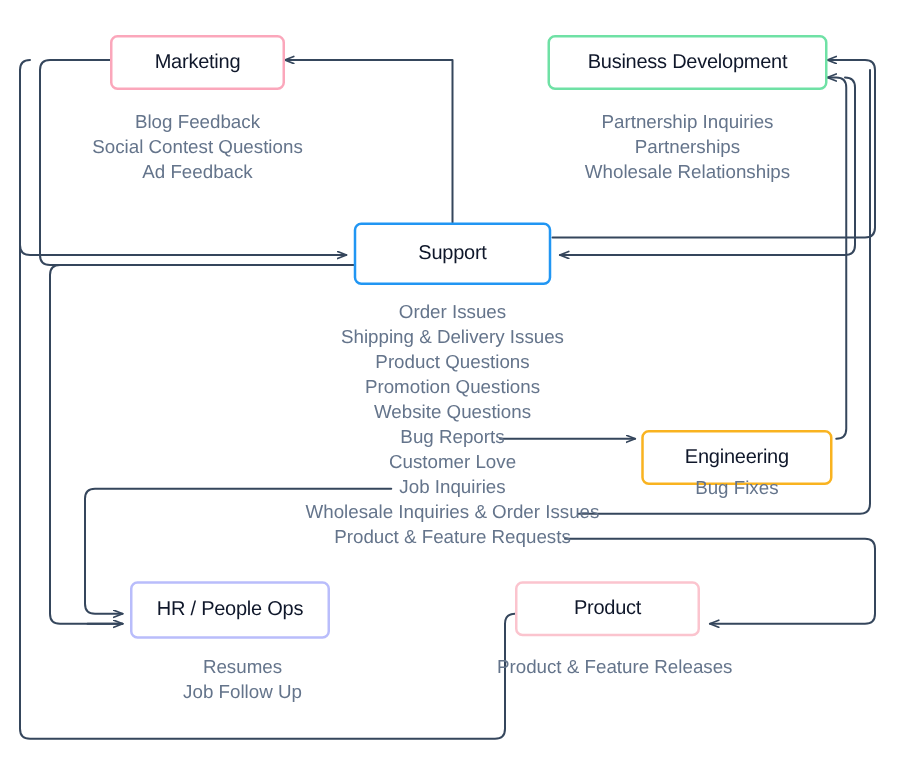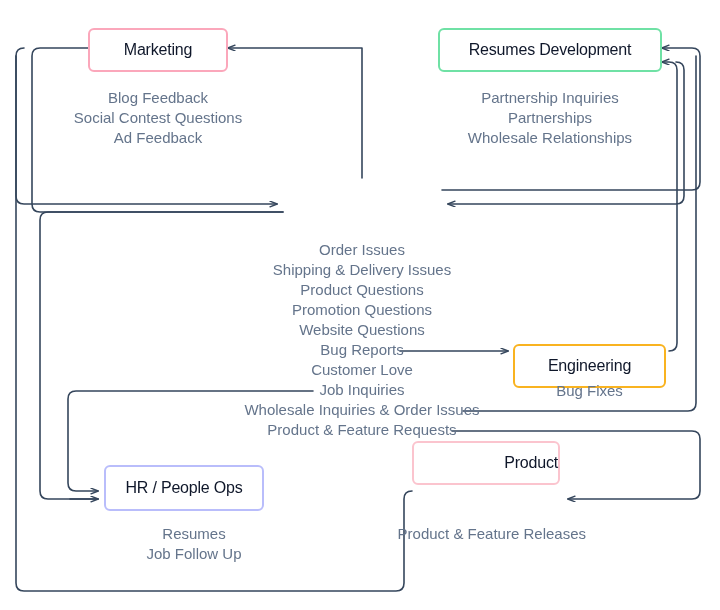--- a/index.html
+++ b/index.html
@@ -85,28 +85,31 @@
   <div class="node marketing" style="left:88px;top:28px;width:140px;height:44px;">
     <span>Marketing</span>
   </div>
   <div class="list" style="left:28px;top:88px;width:260px;">
     <div>Blog Feedback</div>
     <div>Social Contest Questions</div>
     <div>Ad Feedback</div>
   </div>
 
   <div class="node bizdev" style="left:438px;top:28px;width:224px;height:44px;">
-    <span>Resumes Development</span>
+    <span>Business Development</span>
   </div>
   <div class="list" style="left:420px;top:88px;width:260px;">
     <div>Partnership Inquiries</div>
     <div>Partnerships</div>
     <div>Wholesale Relationships</div>
   </div>
 
+  <div class="node support" style="left:283px;top:178px;width:158px;height:50px;">
+    <span>Support</span>
+  </div>
   <div class="list" style="left:202px;top:240px;width:320px;">
     <div>Order Issues</div>
     <div>Shipping &amp; Delivery Issues</div>
     <div>Product Questions</div>
     <div>Promotion Questions</div>
     <div>Website Questions</div>
     <div>Bug Reports</div>
     <div>Customer Love</div>
     <div>Job Inquiries</div>
     <div>Wholesale Inquiries &amp; Order Issues</div>
@@ -121,20 +124,20 @@
   </div>
 
   <div class="node hr" style="left:104px;top:465px;width:160px;height:46px;">
     <span>HR / People Ops</span>
   </div>
   <div class="list" style="left:94px;top:524px;width:200px;">
     <div>Resumes</div>
     <div>Job Follow Up</div>
   </div>
 
-  <div class="node product" style="left:412px;top:441px;width:148px;height:44px;justify-content:flex-end;">
+  <div class="node product" style="left:412px;top:465px;width:148px;height:44px;">
     <span>Product</span>
   </div>
   <div class="list" style="left:386px;top:524px;width:200px;text-align:right;">
     <div>Product &amp; Feature Releases</div>
   </div>
 
 </div>
 
 </body></html>

